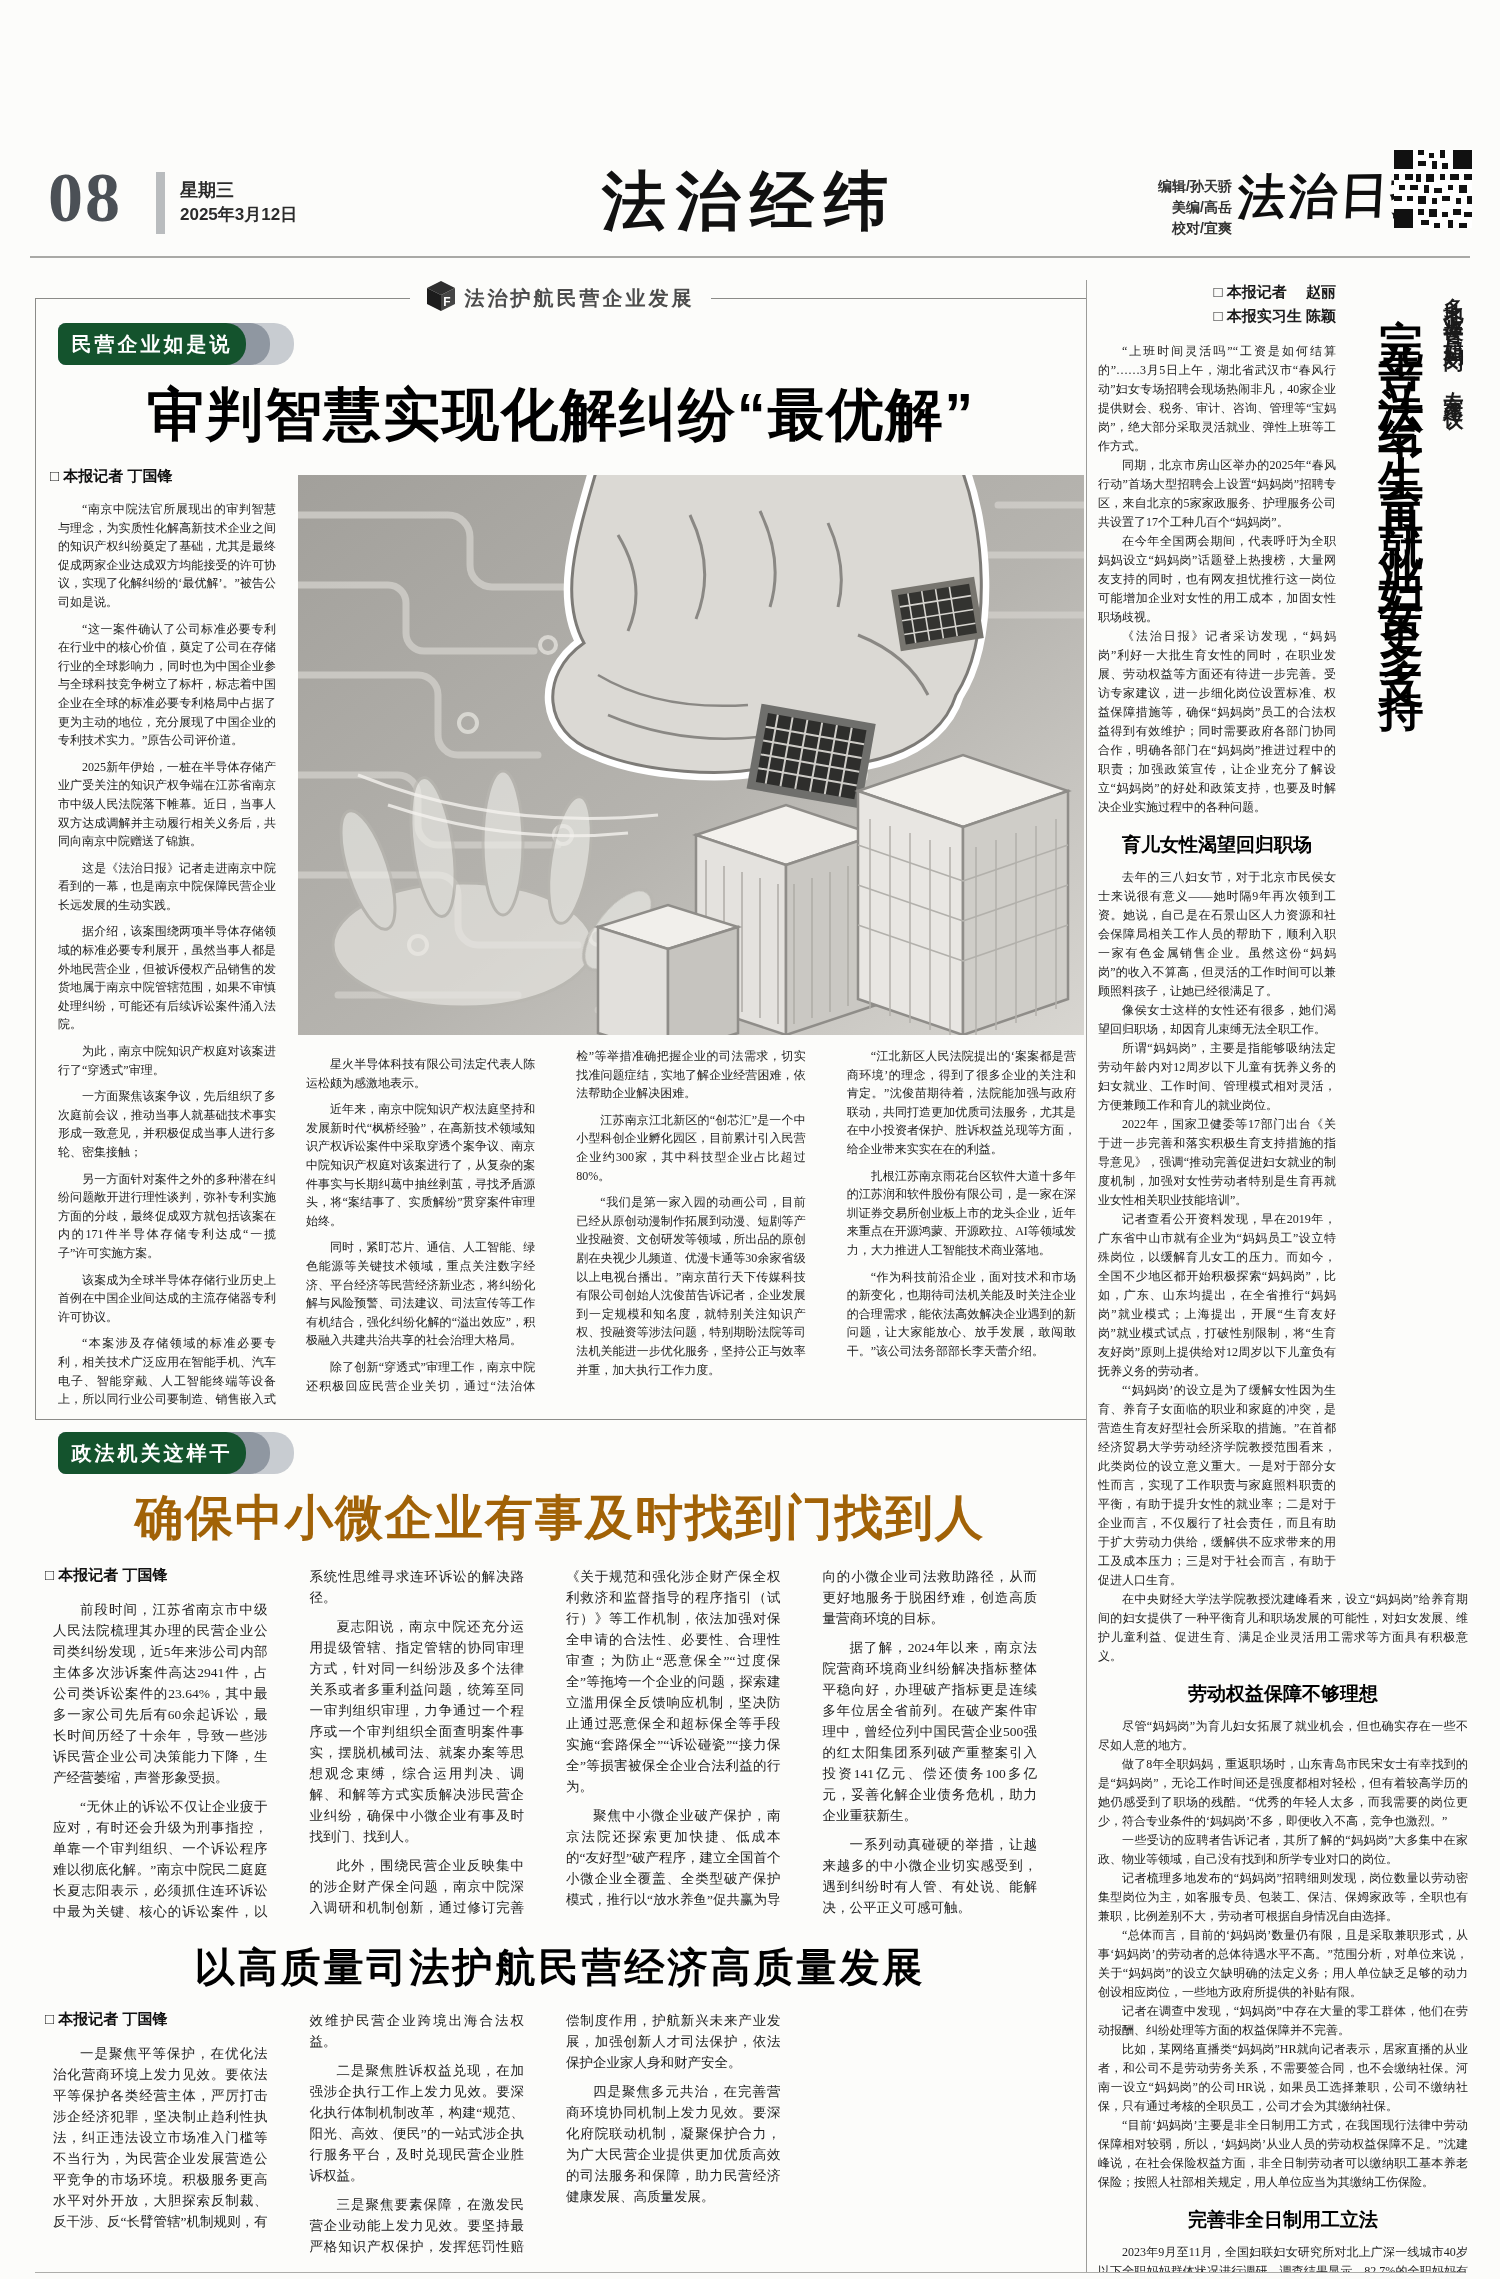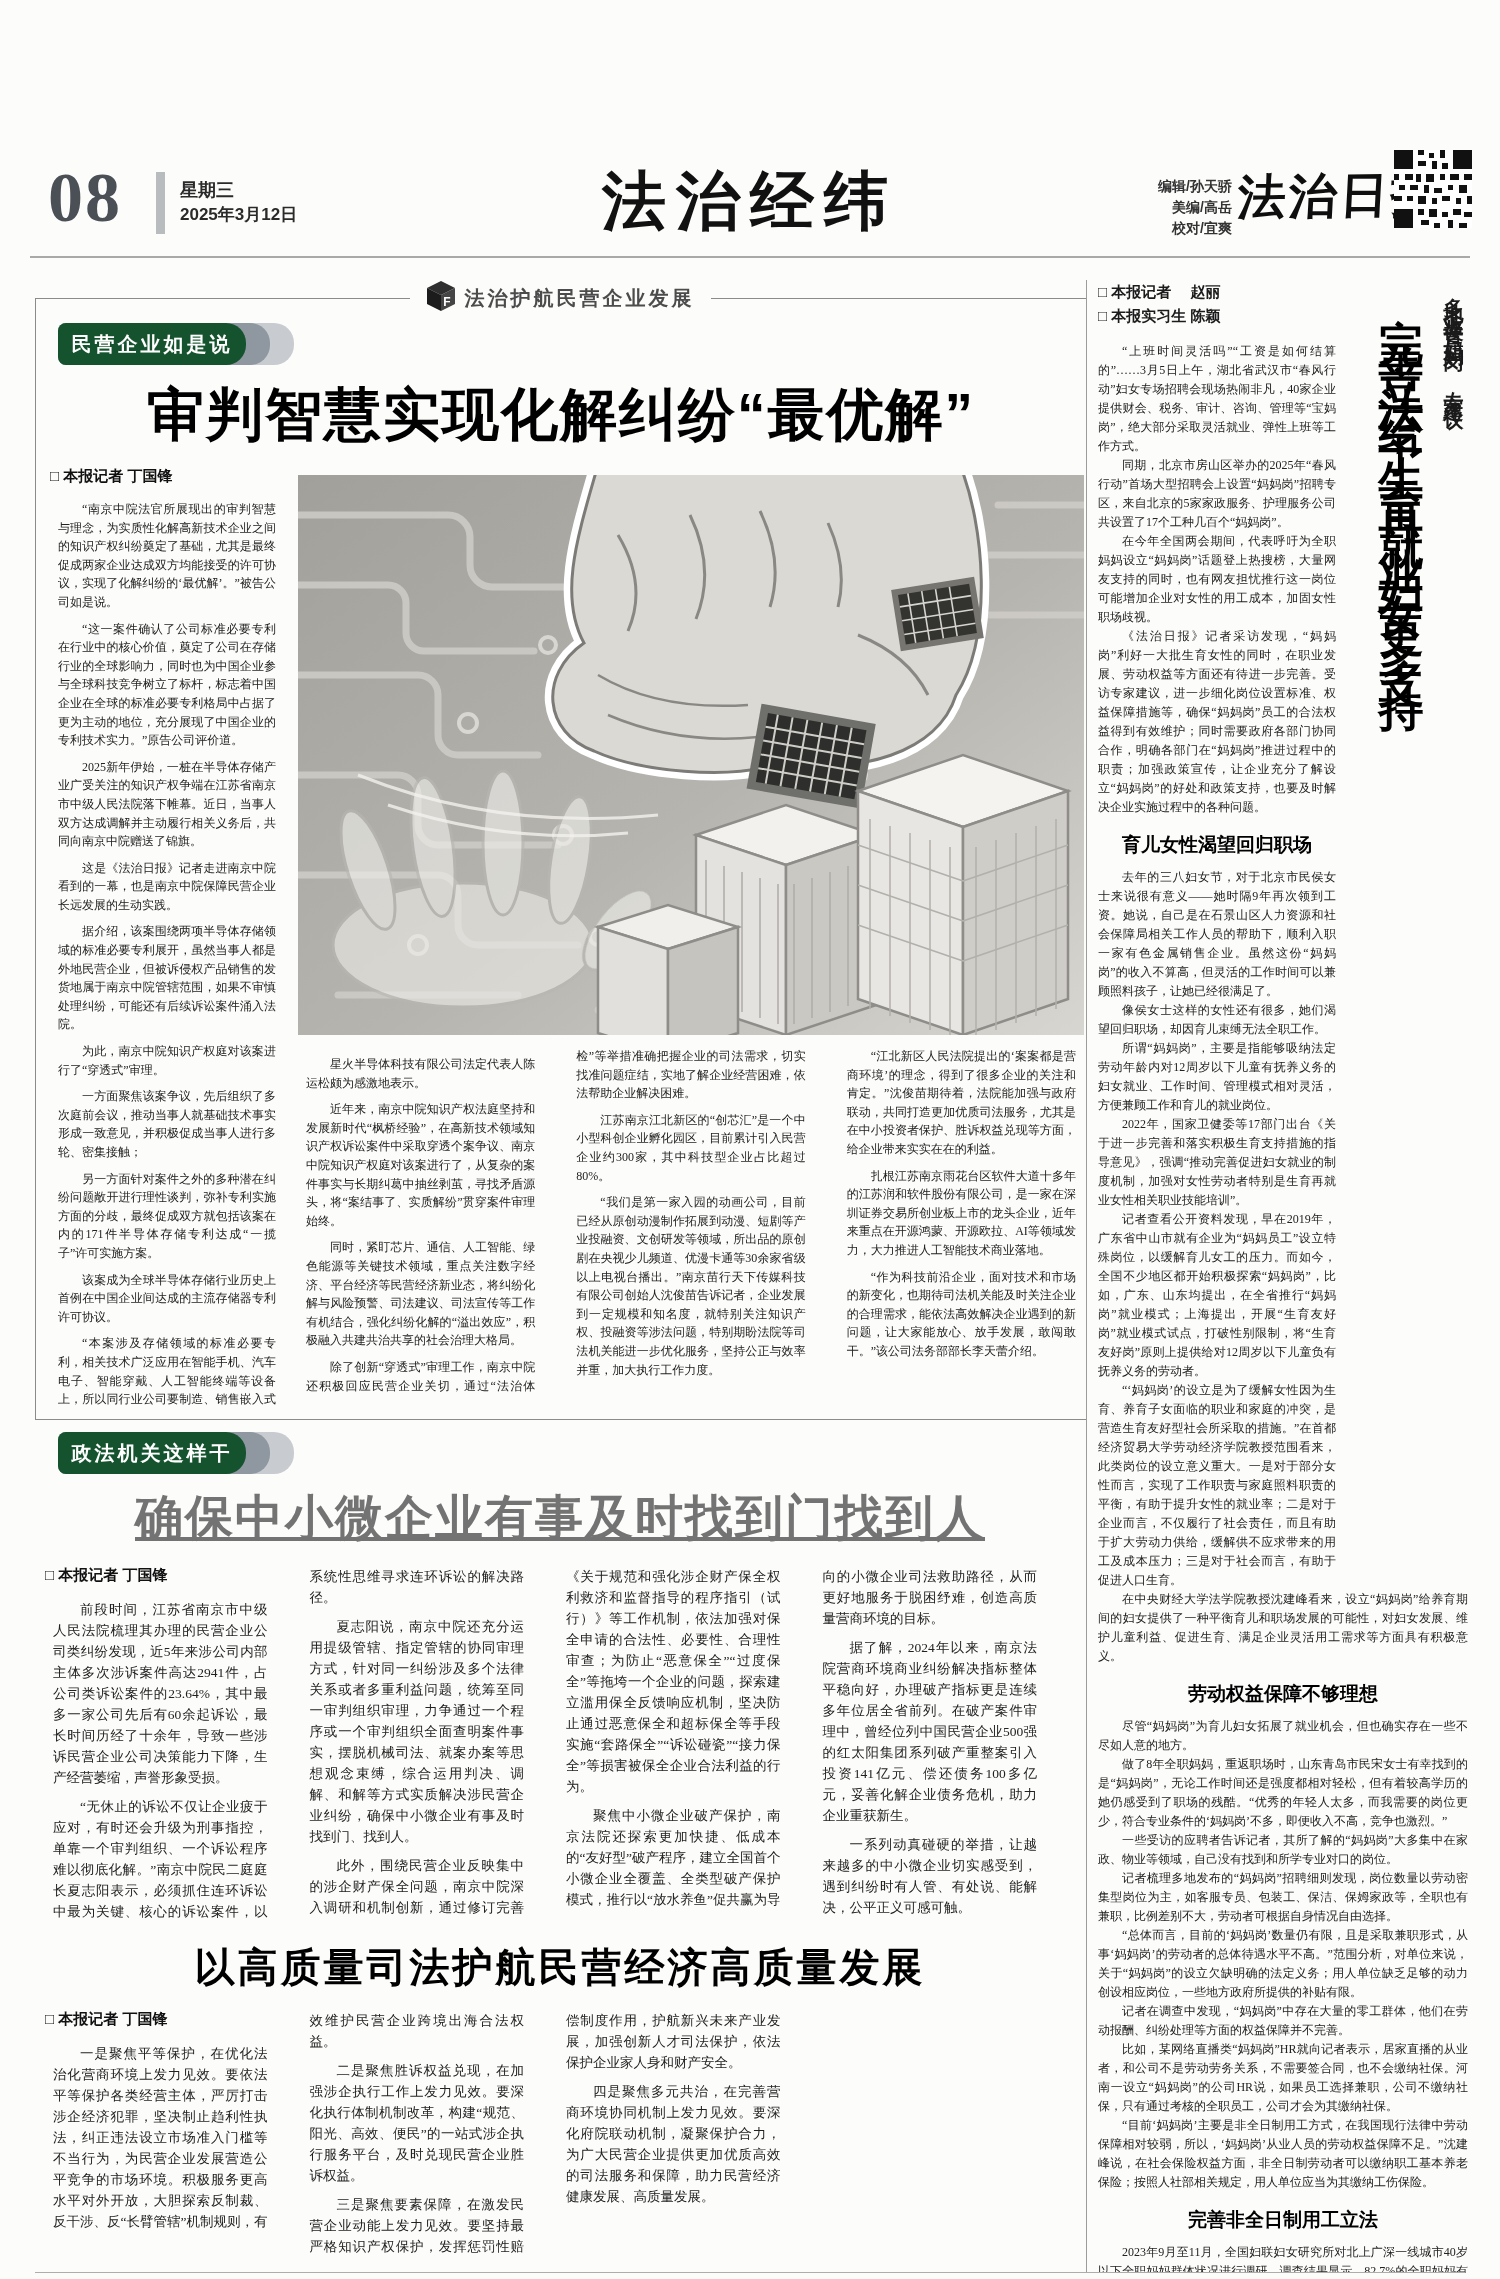--- a/index.html
+++ b/index.html
@@ -41,35 +41,35 @@
   .lead-headline{left:0;top:78px;width:100%;text-align:center;font-size:57px;font-weight:900;letter-spacing:2px;color:#000;}
   .byline{font-size:15px;font-weight:bold;color:#111;margin:0 0 14px 0;}
   .body-txt p.para{margin:8px;text-indent:2em;text-align:justify;font-size:12px;line-height:18.6px;color:#222;}
   .lead-col1{left:14px;top:168px;width:234px;height:938px;overflow:hidden;}
   .lead-illus{left:262px;top:176px;width:786px;height:560px;}
   .lead-cols{left:262px;top:748px;width:786px;height:358px;column-count:3;column-gap:25px;column-fill:auto;overflow:hidden;}
   .cartoon-caption{font-size:15px;font-weight:bold;text-align:right;padding-right:10px;margin-top:10px;}
 
   
   .mid-tag{left:58px;top:1432px;}
-  .mid-headline{left:35px;top:1486px;width:1050px;text-align:center;font-size:48px;font-weight:900;letter-spacing:2px;color:#737373;text-decoration:underline;}
+  .mid-headline{left:35px;top:1486px;width:1050px;text-align:center;font-size:48px;font-weight:900;letter-spacing:2px;color:#a16207;}
   .mid-cols{left:45px;top:1566px;width:1000px;height:360px;column-count:4;column-gap:26px;column-fill:auto;overflow:hidden;}
   .mid-cols p.para,.bot-cols p.para{font-size:13.5px;line-height:21px;}
 
   
   .bot-headline{left:35px;top:1940px;width:1050px;text-align:center;font-size:40px;font-weight:900;letter-spacing:3px;color:#000;}
   .bot-cols{left:45px;top:2010px;width:1000px;height:258px;column-count:4;column-gap:26px;column-fill:auto;overflow:hidden;}
 
   
   .vrule{left:1086px;top:280px;width:1px;height:1992px;background:#9c9c99;}
   .right-article{left:1098px;top:280px;width:370px;height:1993px;overflow:hidden;}
   .vhead{float:right;width:118px;height:1262px;margin:2px 0 16px 14px;writing-mode:vertical-rl;}
   .vkicker{font-size:20px;font-weight:bold;letter-spacing:6px;color:#1a1a1a;padding-left:10px;}
   .vmain{font-size:45px;font-weight:900;letter-spacing:23px;color:#000;}
-  .r-bylines{font-size:15px;font-weight:bold;line-height:24px;margin-bottom:14px;}
+  .r-bylines{font-size:15px;font-weight:bold;line-height:24px;margin-bottom:14px;text-align:right;}
   .right-article p.para{margin:0;text-indent:2em;text-align:justify;font-size:12px;line-height:19px;color:#222;}
   .subhead{font-size:19px;font-weight:bold;text-align:center;margin:15px 0 10px;color:#000;}
 
   .footer-rule{left:35px;top:2272px;width:1430px;height:1px;background:#adadaa;}
 </style>
 </head>
 <body>
 
 <div class="abs pageno song">08</div>
 <div class="abs pagebar"></div>

